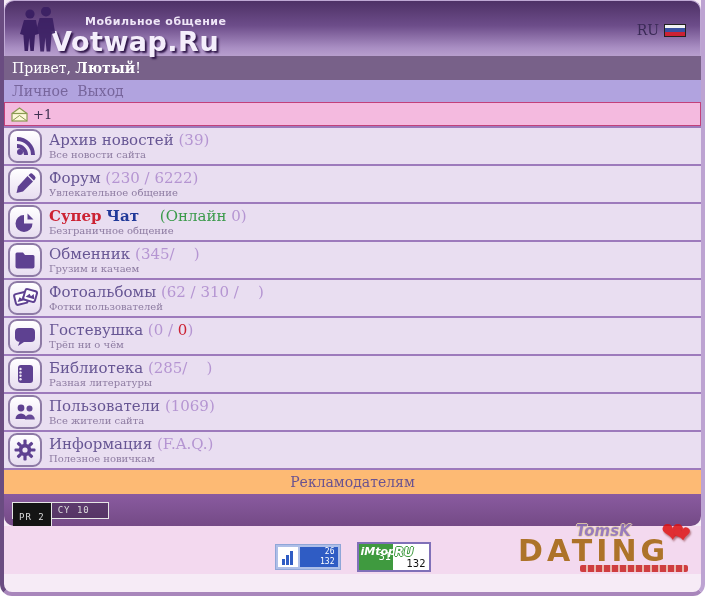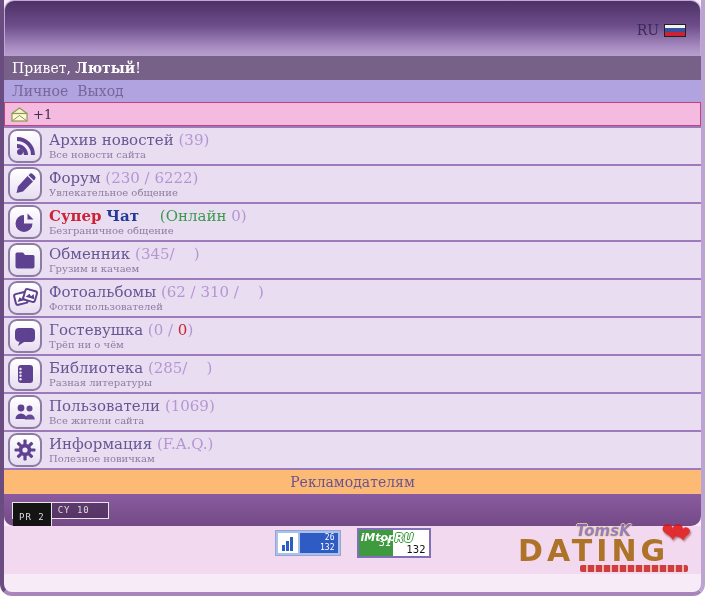--- a/index.html
+++ b/index.html
@@ -57,21 +57,21 @@
   .adv{height:24px;line-height:24px;background:#fdba74;color:#6a5390;font-size:14px;text-align:center;}
   
   .band{height:32px;background:linear-gradient(180deg,#8a5ba0,#744a86);border-radius:0 0 10px 10px;
     display:flex;align-items:center;padding-left:8px;}
   .seo{display:inline-flex;border:1px solid #e6e6e6;height:17px;align-items:stretch;
     font-family:"DejaVu Sans Mono","Liberation Mono",monospace;font-size:9px;color:#dcdcdc;letter-spacing:1px;}
   .seo .pr{background:#141414;padding:14px 6px;border-right:1px solid #e6e6e6;display:flex;align-items:center;}
   .seo .cy{background:rgba(20,5,30,.35);padding:2px 18px 2px 6px;display:flex;align-items:center;}
   
   .footer{height:48px;background:#f3d9ef;position:relative;}
-  .counters{display:flex;justify-content:center;align-items:center;gap:16px;padding-top:2px;}
+  .counters{display:flex;justify-content:center;align-items:center;gap:16px;padding-top:16px;}
   .ctr1{width:66px;height:26px;background:#aebfe8;border:1px solid #8fa6d8;display:flex;align-items:center;padding:2px;}
   .ctr1 .chart{width:20px;height:20px;background:#fff;display:flex;align-items:flex-end;justify-content:center;gap:1px;padding:2px;}
   .ctr1 .chart i{display:block;width:3px;background:#2f5cc4;}
   .ctr1 .nums{flex:1;height:20px;background:#2f5cc4;color:#fff;font-family:"DejaVu Sans Mono","Liberation Mono",monospace;
     font-size:8px;line-height:10px;text-align:right;padding:0 3px;margin-left:2px;}
   .ctr2{width:74px;height:30px;border:2px solid #8070b8;background:#fff;display:flex;position:relative;
     font-family:"DejaVu Sans","Liberation Sans",sans-serif;}
   .ctr2 .gr{width:34px;background:#3f9a3f;position:relative;}
   .ctr2 .brandL{position:absolute;left:2px;top:1px;color:#fff;font-weight:bold;font-style:italic;font-size:11px;}
   .ctr2 .brandR{position:absolute;left:36px;top:1px;color:#fff;font-weight:bold;font-style:italic;font-size:12px;
@@ -90,20 +90,36 @@
   .wm .strip{position:absolute;left:62px;bottom:2px;width:108px;height:7px;background:#c92222;border-radius:2px;
     background-image:repeating-linear-gradient(90deg,#c92222 0 6px,#e8b0a0 6px 8px);}
   .envelope{display:inline-block;line-height:0;}
 </style>
 </head>
 <body>
 
 <div class="page">
 
   <div class="header">
+    <div class="logo">
+      <span class="logo-people">
+        <svg width="48" height="46" viewBox="0 0 48 46">
+          <g fill="#3b2063">
+            <circle cx="13" cy="7" r="4.6"></circle>
+            <path d="M7 13 h12 l2.4 14 -3.4 1 -1.2 16 h-3.4 l-1.2-13 -1.2 13 H7.6 L6.4 28 3 27 z"></path>
+            <circle cx="29" cy="4.5" r="5" opacity=".92"></circle>
+            <path d="M22.6 11 h13 l2.6 15 -3.6 1 -1.3 17.5 h-3.7 l-1.3-14 -1.3 14 h-3.7 L22 27 18.4 26 z" opacity=".92"></path>
+          </g>
+        </svg>
+      </span>
+      <span class="logo-textcol">
+        <span class="tagline">Мобильное общение</span>
+        <span class="sitename">Votwap.Ru</span>
+      </span>
+    </div>
     <div class="lang">
       <span class="lang-label">RU</span>
       <span class="flag">
           <i class="w"></i>
           <i class="b"></i>
           <i class="r"></i>
         </span>
     </div>
   </div>
 

